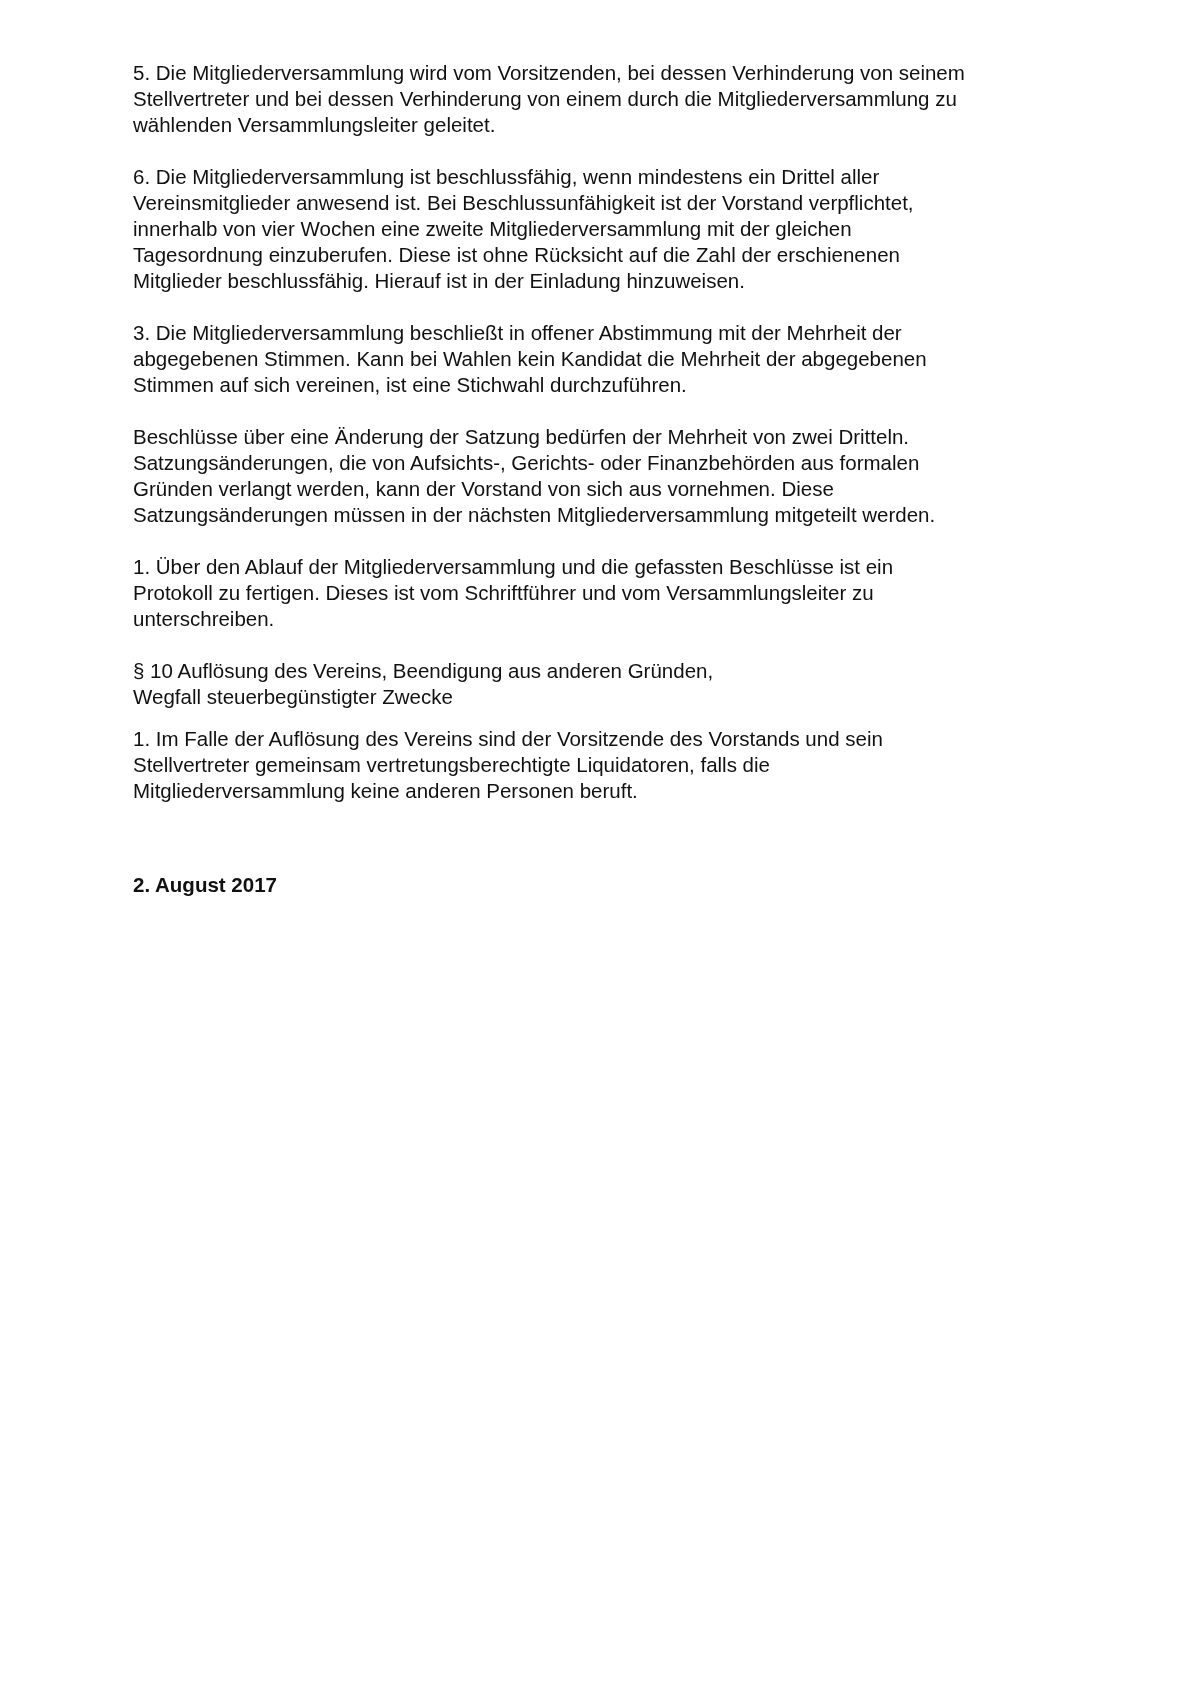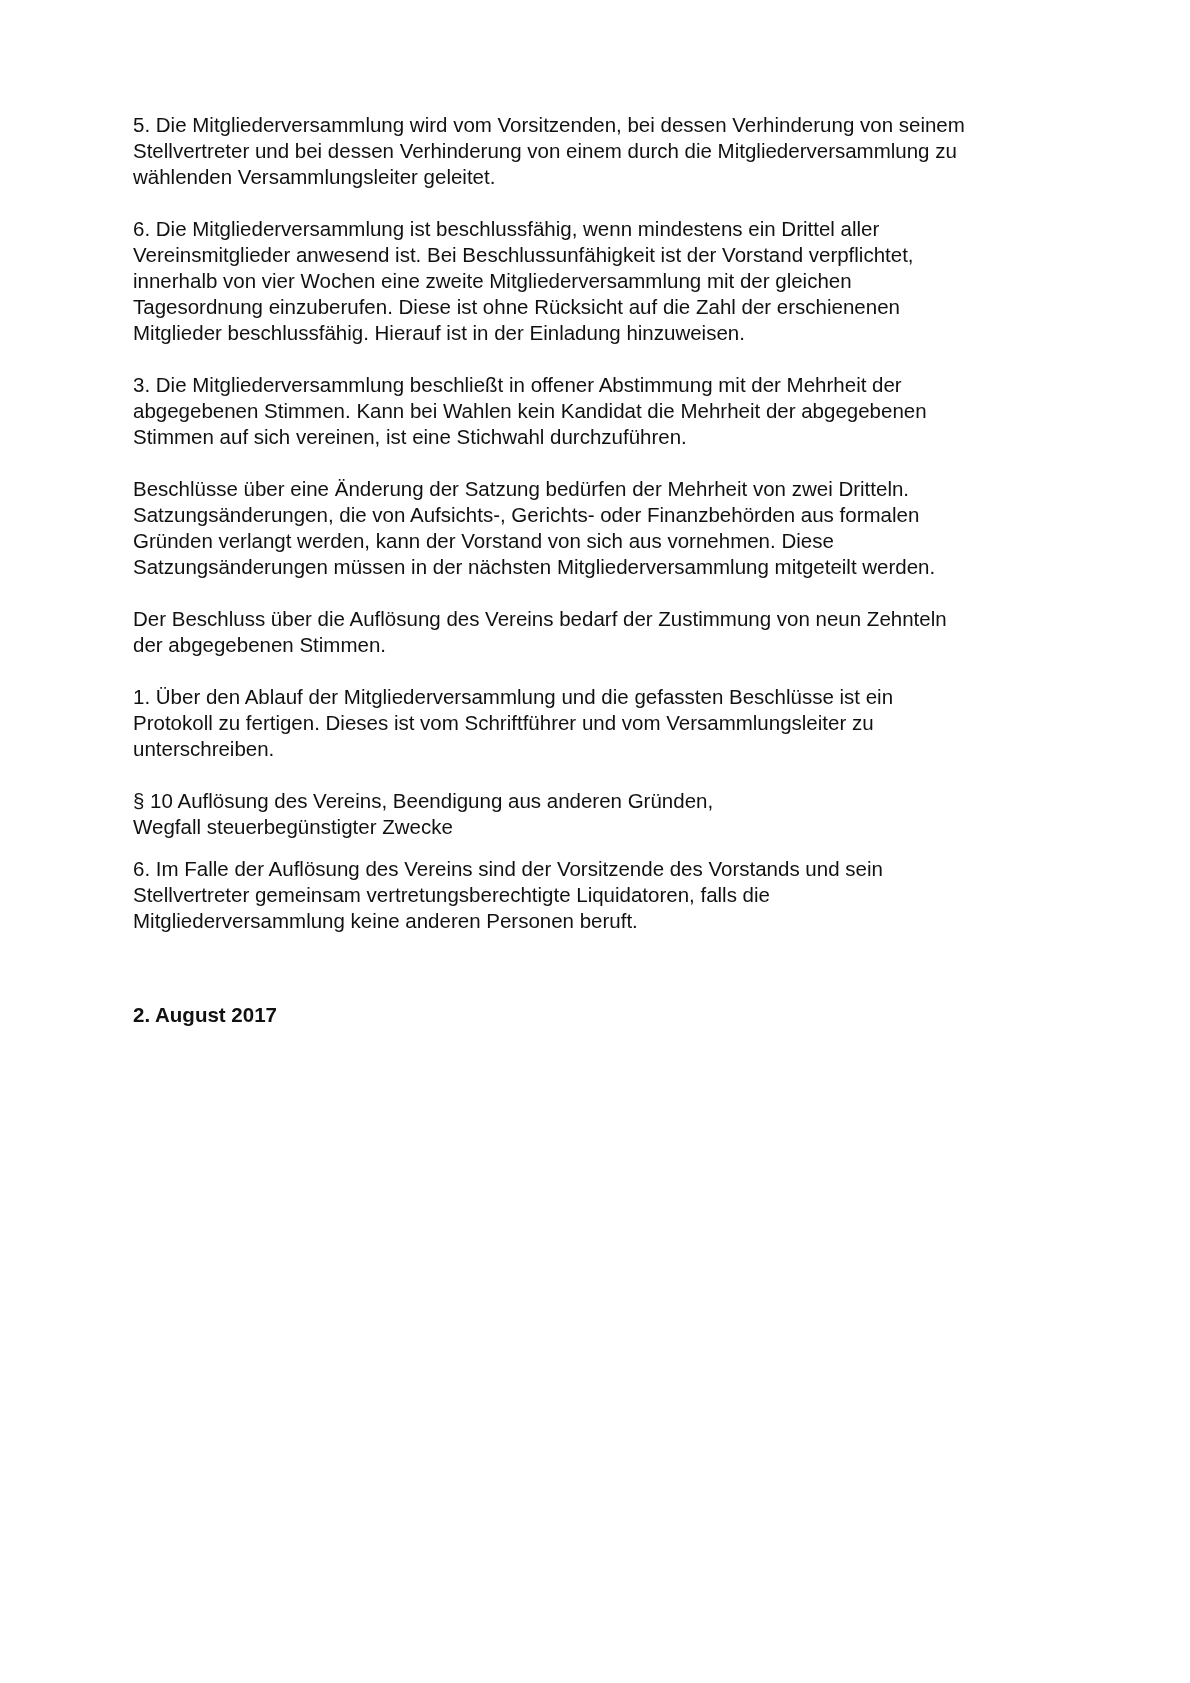--- a/index.html
+++ b/index.html
@@ -6,21 +6,21 @@
     margin: 0;
     padding: 0;
     background: #ffffff;
   }
   .page {
     position: relative;
     width: 1190px;
     height: 1683px;
     background: #ffffff;
     box-sizing: border-box;
-    padding: 112px 100px 0 133px;
+    padding: 60px 100px 0 133px;
     font-family: "Liberation Sans", sans-serif;
     font-size: 20.5px;
     line-height: 26px;
     color: #111111;
     overflow: hidden;
   }
   .para {
     white-space: pre-line;
     margin: 0 0 26px 0;
   }
@@ -51,31 +51,29 @@
 
   <div class="para">3. Die Mitgliederversammlung beschließt in offener Abstimmung mit der Mehrheit der
 abgegebenen Stimmen. Kann bei Wahlen kein Kandidat die Mehrheit der abgegebenen
 Stimmen auf sich vereinen, ist eine Stichwahl durchzuführen.</div>
 
   <div class="para">Beschlüsse über eine Änderung der Satzung bedürfen der Mehrheit von zwei Dritteln.
 Satzungsänderungen, die von Aufsichts-, Gerichts- oder Finanzbehörden aus formalen
 Gründen verlangt werden, kann der Vorstand von sich aus vornehmen. Diese
 Satzungsänderungen müssen in der nächsten Mitgliederversammlung mitgeteilt werden.</div>
 
-  <div class="para">Der Beschluss über die Auflösung des Vereins bedarf der Zustimmung von neun Zehnteln
-der abgegebenen Stimmen.</div>
 
   <div class="para">1. Über den Ablauf der Mitgliederversammlung und die gefassten Beschlüsse ist ein
 Protokoll zu fertigen. Dieses ist vom Schriftführer und vom Versammlungsleiter zu
 unterschreiben.</div>
 
   <div class="para heading">§ 10 Auflösung des Vereins, Beendigung aus anderen Gründen,
 Wegfall steuerbegünstigter Zwecke</div>
 
-  <div class="para">6. Im Falle der Auflösung des Vereins sind der Vorsitzende des Vorstands und sein
+  <div class="para">1. Im Falle der Auflösung des Vereins sind der Vorsitzende des Vorstands und sein
 Stellvertreter gemeinsam vertretungsberechtigte Liquidatoren, falls die
 Mitgliederversammlung keine anderen Personen beruft.</div>
 
 
 
   <div class="date-line">2. August 2017</div>
 
 </div>
 
 </body></html>

